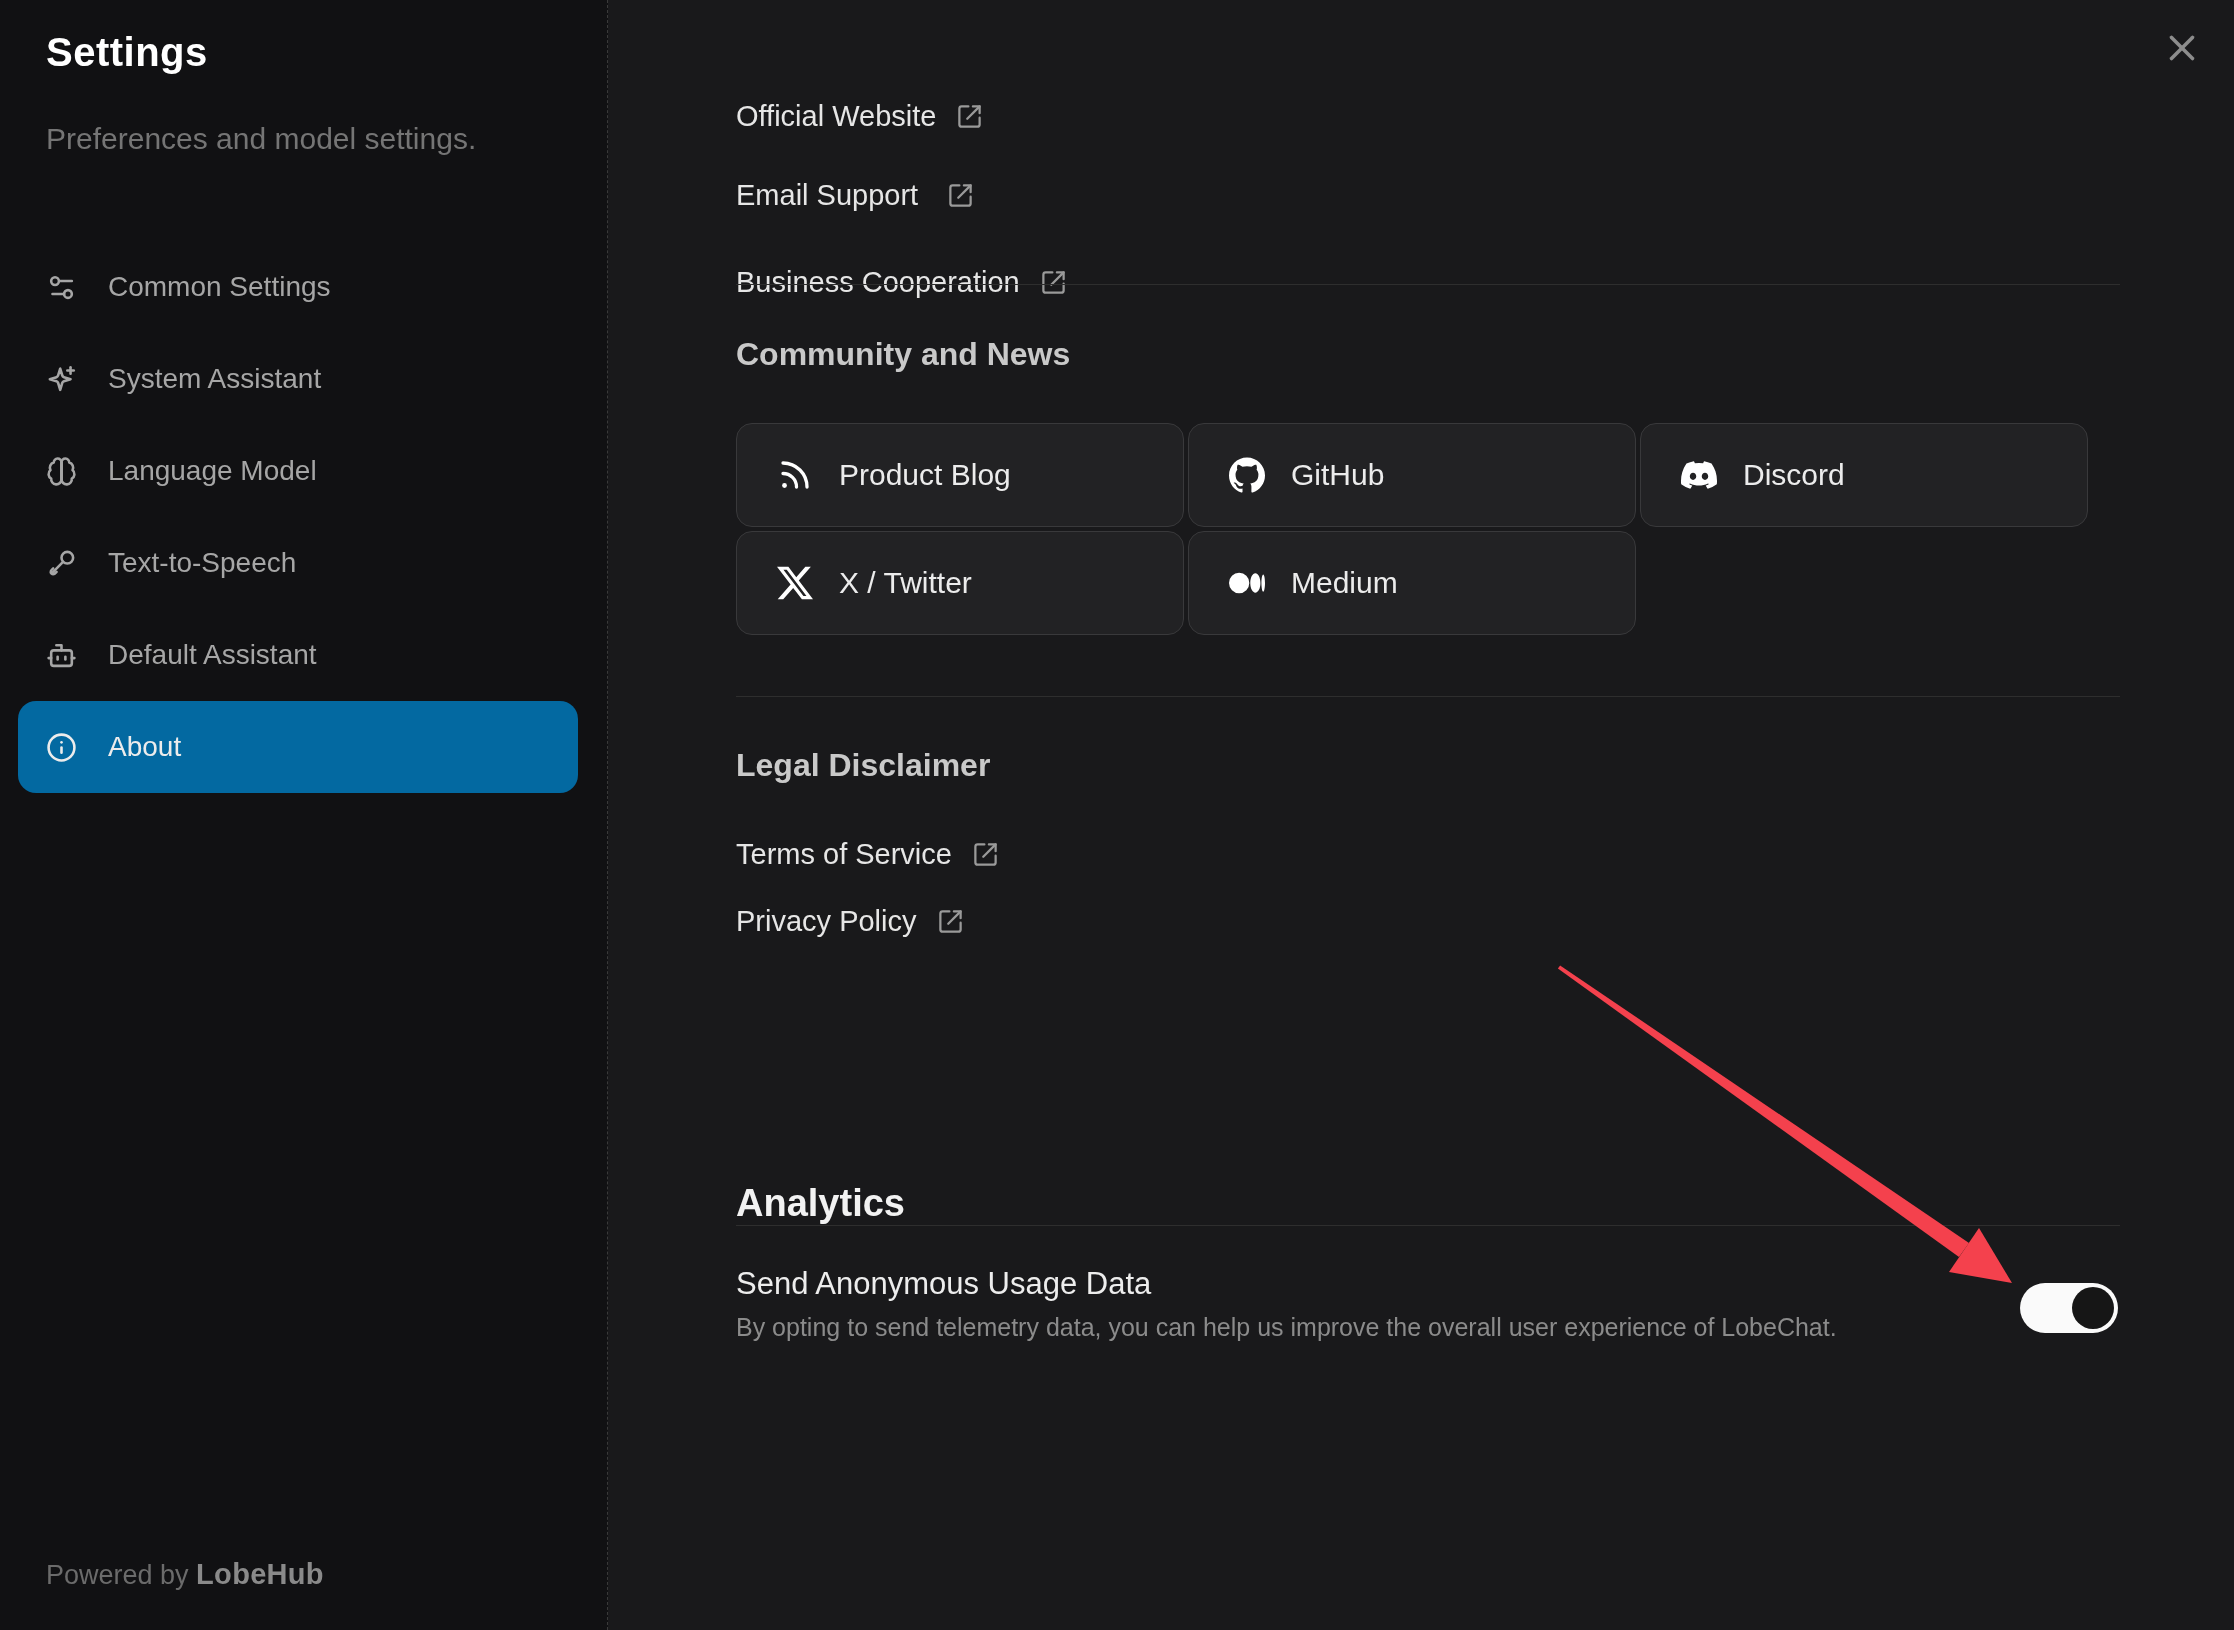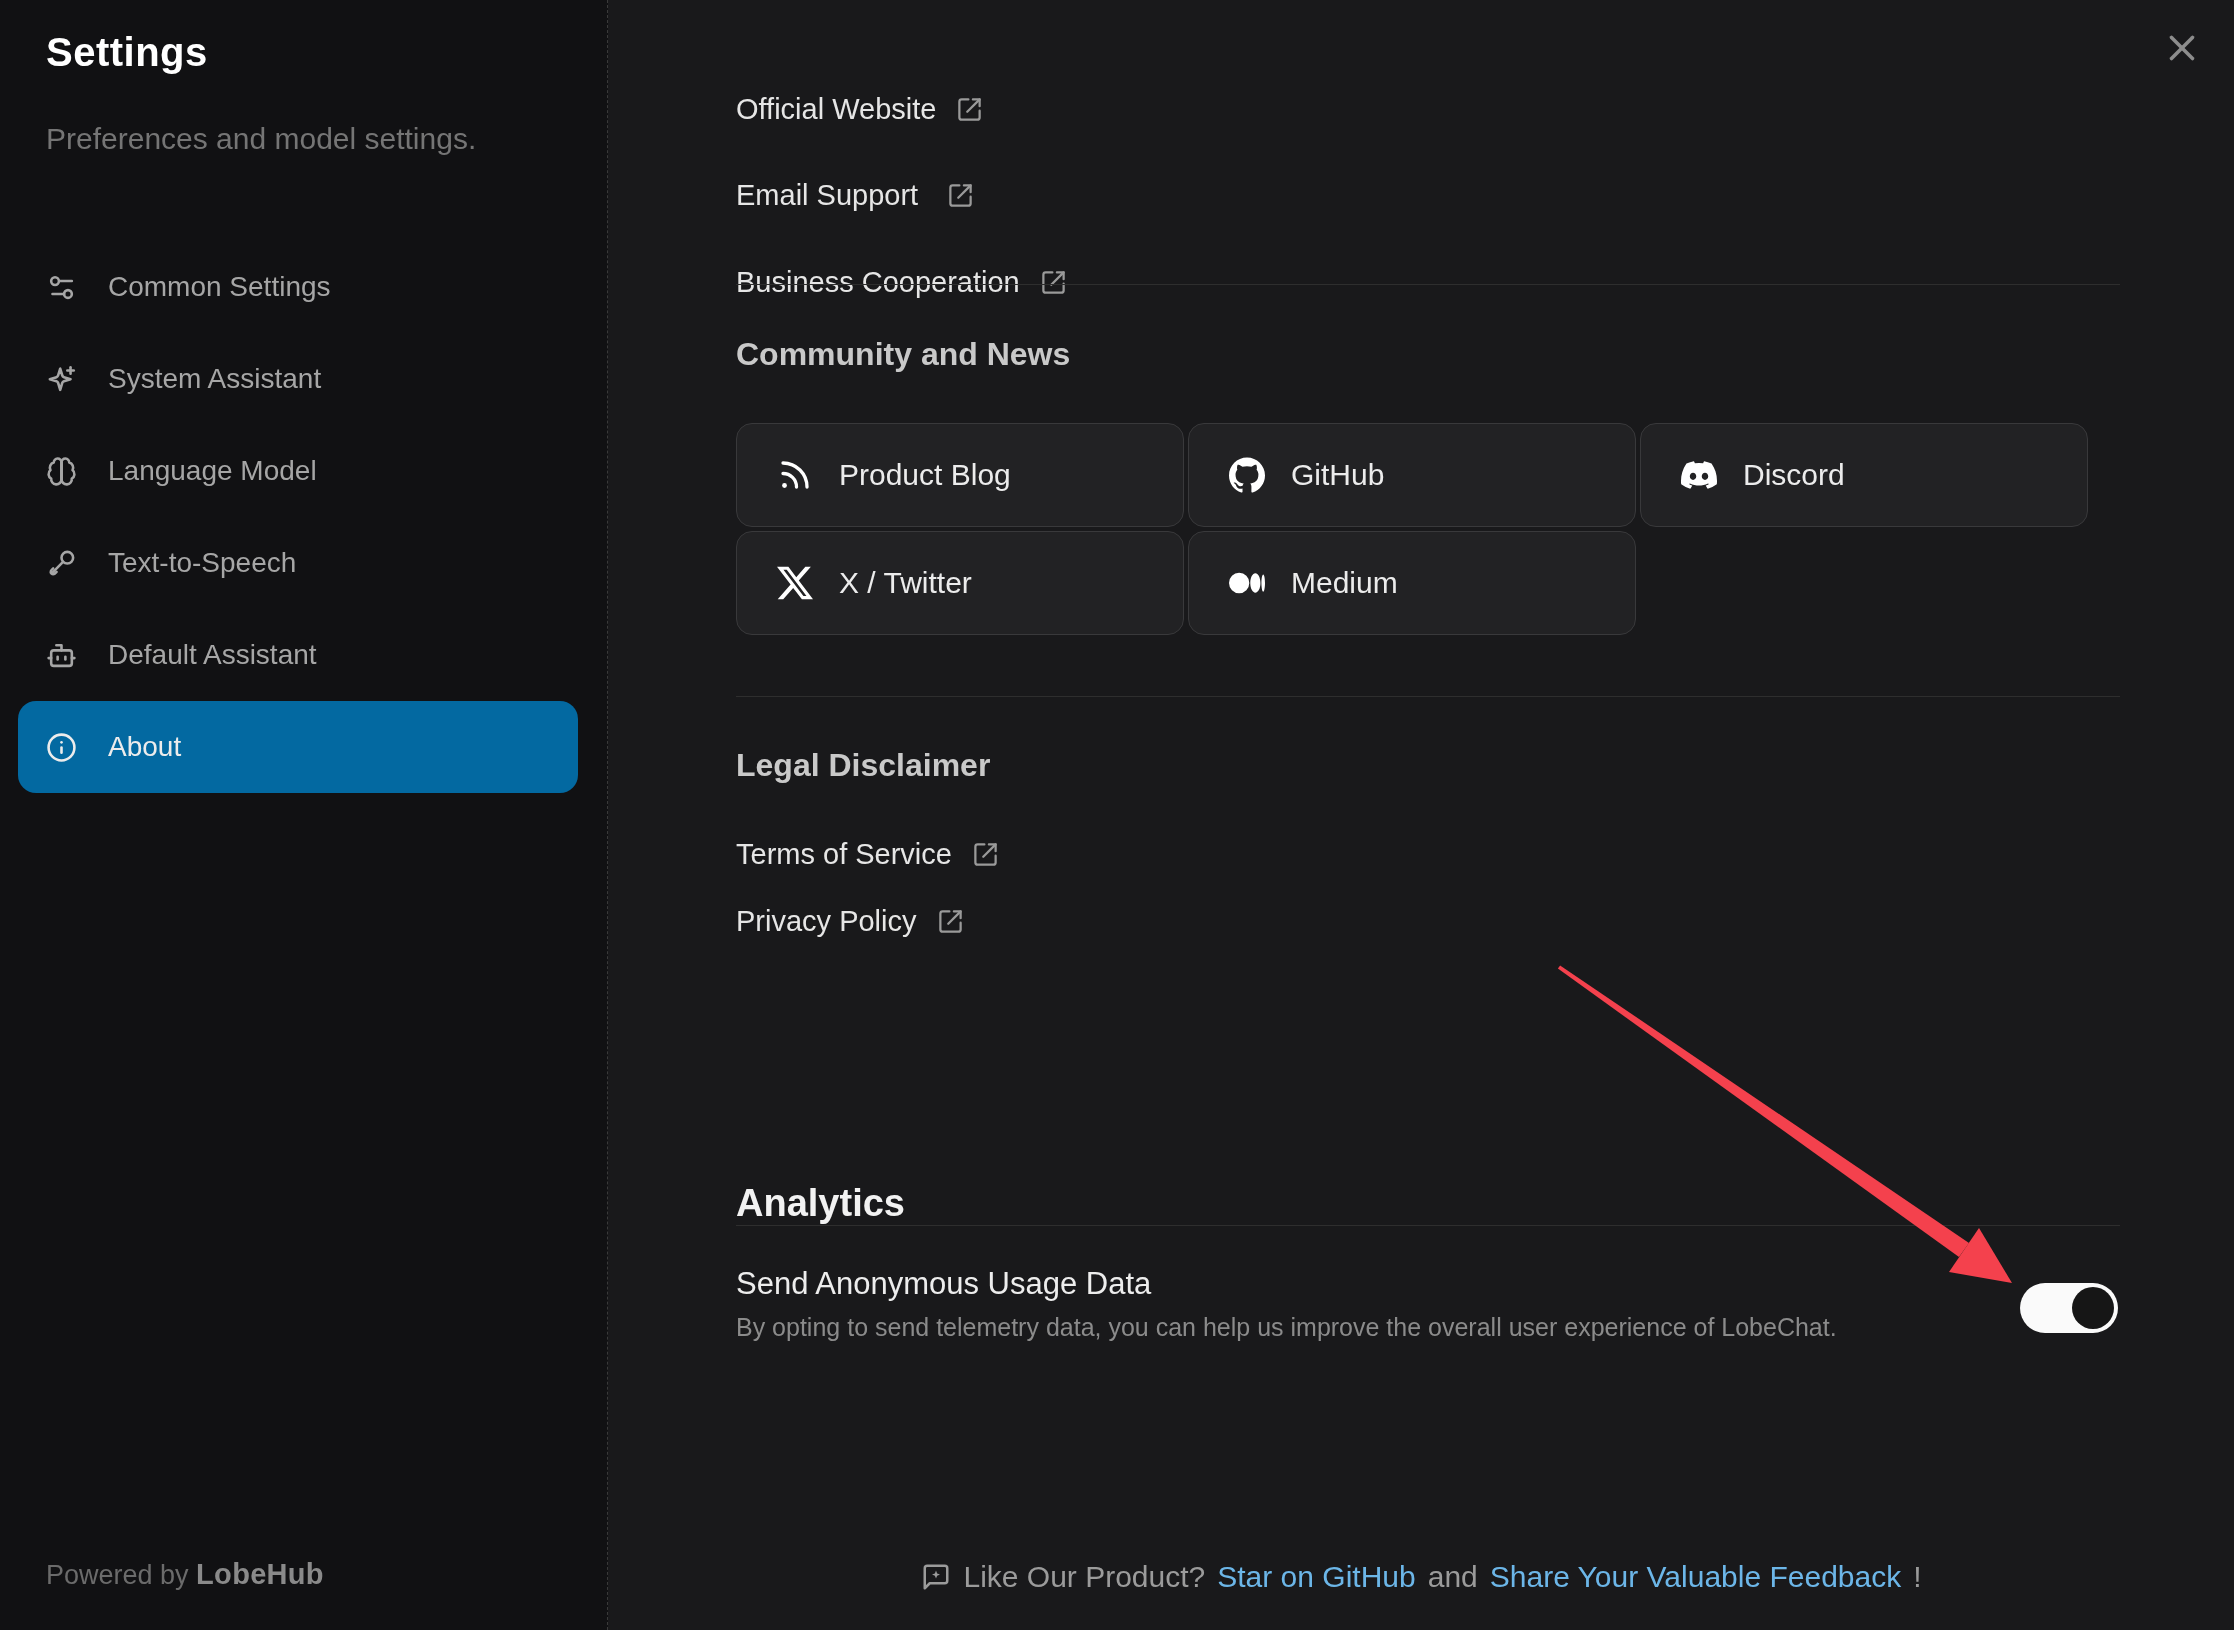--- a/index.html
+++ b/index.html
@@ -158,21 +158,21 @@
     <div class="sb-footer">
       <span>Powered by</span>
       <b>LobeHub</b>
     </div>
   </div>
 
   <div id="main">
 
     <div class="mx m-heading" style="top:-34px;">Contact Us</div>
 
-    <div class="mx link-row" style="top:93px;">
+    <div class="mx link-row" style="top:100px;">
       <span class="lnk">Official Website</span>
       <span class="ext-icon">
         <svg viewBox="0 0 24 24" fill="none" stroke="#9a9a9a" stroke-width="2" stroke-linecap="round" stroke-linejoin="round">
             <path d="M21 13v6a2 2 0 0 1-2 2H5a2 2 0 0 1-2-2V5a2 2 0 0 1 2-2h6"></path>
             <path d="M15 3h6v6"></path>
             <path d="M10 14 21 3"></path>
           </svg>
       </span>
     </div>
     <div class="mx link-row" style="top:179px;gap:29px;">
@@ -274,33 +274,20 @@
 
     <div class="divider" style="top:1225px;"></div>
 
     <div class="mx setting-label" style="top:1266px;">Send Anonymous Usage Data</div>
     <div class="mx setting-desc" style="top:1313px;">By opting to send telemetry data, you can help us improve the overall user experience of LobeChat.</div>
 
     <div class="toggle" role="switch" aria-checked="true">
       <div class="knob"></div>
     </div>
 
-    <div class="m-footer">
-      <span class="f-icon">
-        <svg viewBox="0 0 24 24" fill="none" stroke="#9b9b9b" stroke-width="2" stroke-linecap="round" stroke-linejoin="round">
-            <path d="M21 15a2 2 0 0 1-2 2H7l-4 4V5a2 2 0 0 1 2-2h14a2 2 0 0 1 2 2z"></path>
-            <path d="M12 6.8l.9 2.3 2.3.9-2.3.9-.9 2.3-.9-2.3-2.3-.9 2.3-.9z" fill="#9b9b9b" stroke="none"></path>
-          </svg>
-      </span>
-      <span>Like Our Product?</span>
-      <span class="flink">Star on GitHub</span>
-      <span>and</span>
-      <span class="flink">Share Your Valuable Feedback</span>
-      <span>!</span>
-    </div>
   </div>
 
   <div class="close-btn">
     <svg viewBox="0 0 24 24" fill="none" stroke="#8d8d8d" stroke-width="2.4" stroke-linecap="round">
         <path d="M5 5 19 19"></path>
         <path d="M19 5 5 19"></path>
       </svg>
   </div>
 
   <svg id="anno" viewBox="0 0 2234 1630">

